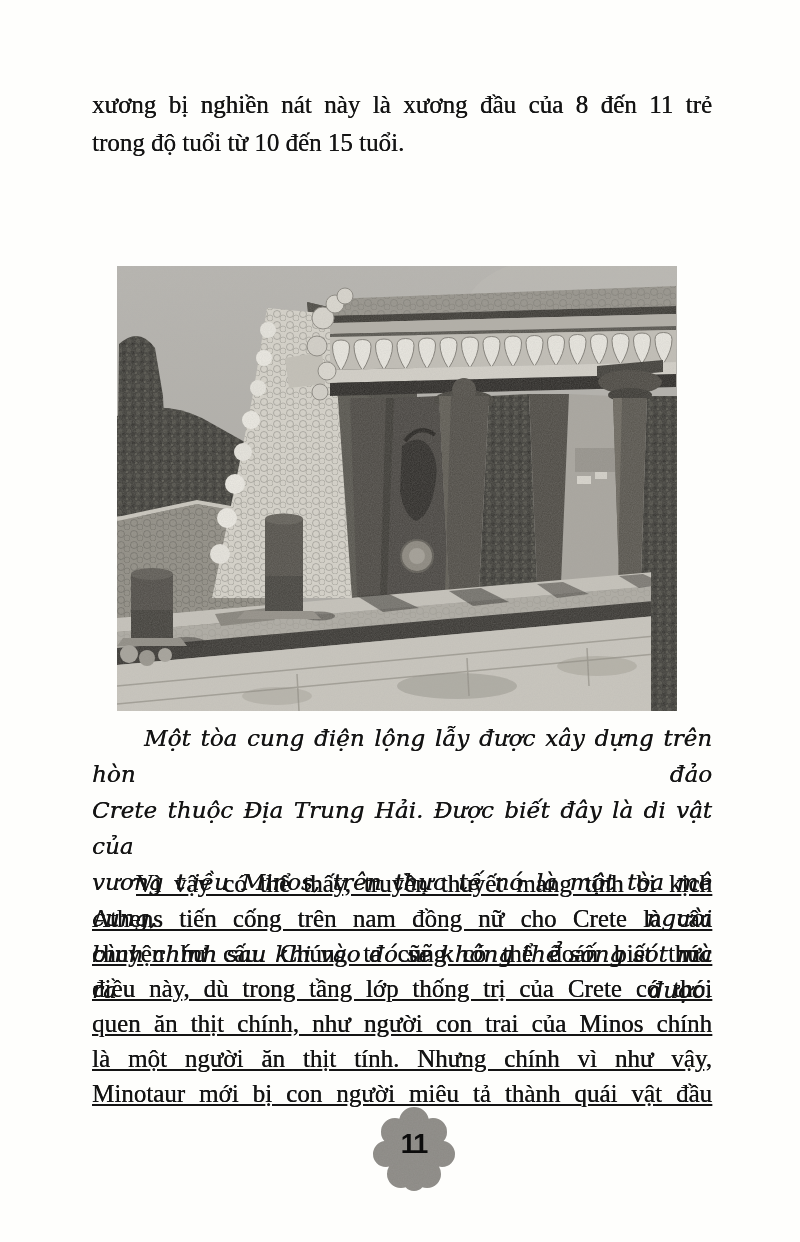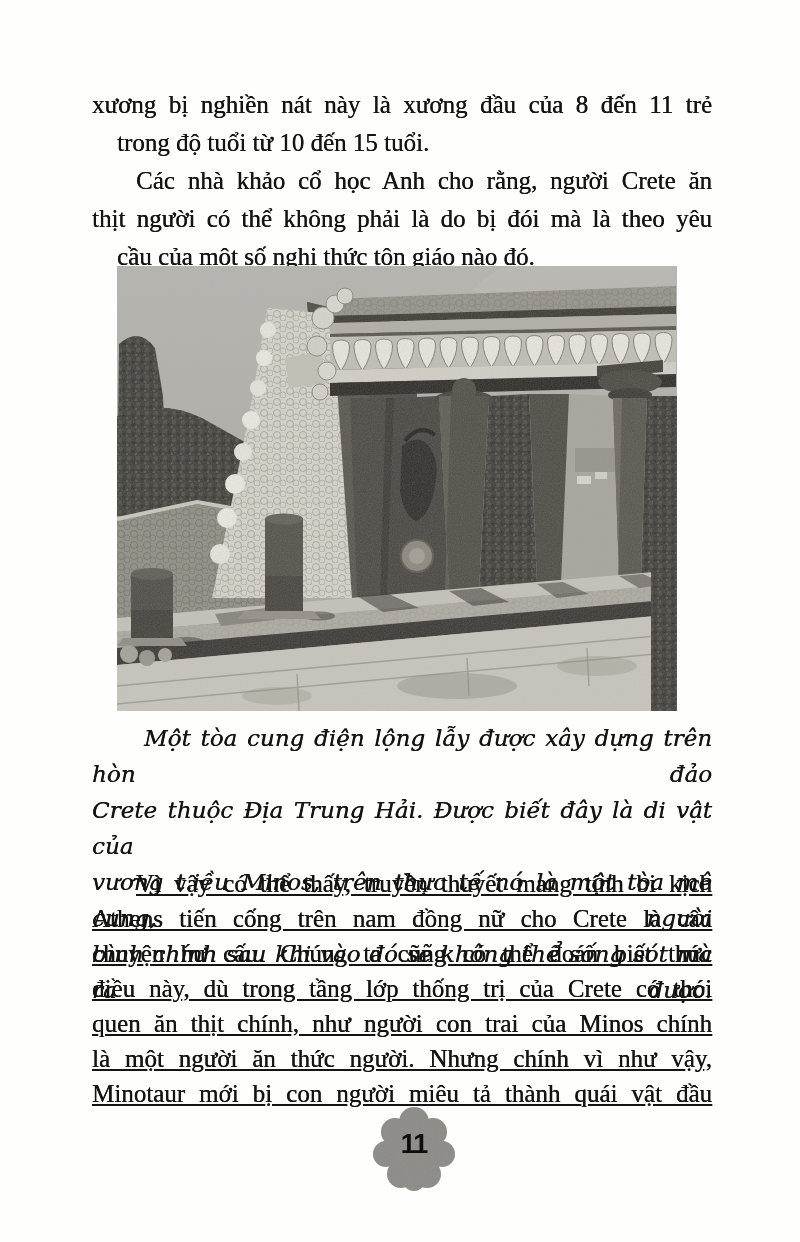--- a/index.html
+++ b/index.html
@@ -6,21 +6,21 @@
   .page {
     position: relative; width: 800px; height: 1242px;
     background: #fefefc; overflow: hidden;
     font-family: "Liberation Serif", serif; color: #141414;
   }
   .block { position: absolute; left: 92px; width: 620px; }
   .block .line {
     text-align: justify; text-align-last: justify;
     text-shadow: 0.35px 0 0 currentColor;
   }
-  .block .line.last { text-align-last: left; margin-left: 25px; }
+  .block .line.last { text-align-last: left; }
   .block .line.indent { text-indent: 44px; }
   .body-block .line { font-size: 25px; line-height: 38px; }
   #block-3 .line { line-height: 35px; text-decoration: underline; }
   .caption-block .line {
     font-family: "DejaVu Serif", serif; font-style: italic;
     font-size: 23px; line-height: 36px;
   }
   .caption-block .line.indent { text-indent: 52px; }
   .photo {
     position: absolute; left: 117px; top: 266px; width: 560px; height: 445px;
@@ -38,25 +38,20 @@
 </head>
 <body>
 
 <div class="page">
 
   <div id="block-0" class="block body-block" style="top:86px">
       <div class="line">xương bị nghiền nát này là xương đầu của 8 đến 11 trẻ</div>
       <div class="line last">trong độ tuổi từ 10 đến 15 tuổi.</div>
     </div>
 
-  <div id="block-1" class="block body-block" style="top:162px">
-      <div class="line indent">Các nhà khảo cổ học Anh cho rằng, người Crete ăn</div>
-      <div class="line">thịt người có thể không phải là do bị đói mà là theo yêu</div>
-      <div class="line last">cầu của một số nghi thức tôn giáo nào đó.</div>
-    </div>
 
   <figure class="photo" style="margin:0">
     <svg viewBox="0 0 560 445" preserveAspectRatio="none">
       <defs>
         <linearGradient id="sky" x1="0" y1="0" x2="0" y2="1">
           <stop offset="0" stop-color="#b7b5b0"></stop>
           <stop offset="1" stop-color="#a9a7a1"></stop>
         </linearGradient>
         <pattern id="fol" width="9" height="9" patternUnits="userSpaceOnUse">
           <rect width="9" height="9" fill="#3e3d38"></rect>
@@ -231,21 +226,21 @@
       <div class="line">vương t.iều Minos, trên thực tế nó là một tòa mê cung, người</div>
       <div class="line">bình chính sau khi vào đó sẽ không thể sống sót mà ra được.</div>
     </div>
 
   <div id="block-3" class="block body-block" style="top:866px">
       <div class="line indent">Vì vậy có thể thấy, truyền thuyết mang tính bi kịch</div>
       <div class="line">Athens tiến cống trên nam đồng nữ cho Crete là câu</div>
       <div class="line">chuyện hư cấu. Chúng ta cũng có thể đoán biết thức</div>
       <div class="line">điều này, dù trong tầng lớp thống trị của Crete có thói</div>
       <div class="line">quen ăn thịt chính, như người con trai của Minos chính</div>
-      <div class="line">là một người ăn thức người. Nhưng chính vì như vậy,</div>
+      <div class="line">là một người ăn thịt tính. Nhưng chính vì như vậy,</div>
       <div class="line">Minotaur mới bị con người miêu tả thành quái vật đầu</div>
     </div>
 
   <div class="badge">
     <svg viewBox="0 0 86 88">
       <defs>
         <clipPath id="fc">
           <circle cx="43" cy="18" r="15"></circle>
             <circle cx="24" cy="28" r="14"></circle>
           <circle cx="62" cy="28" r="14"></circle>

